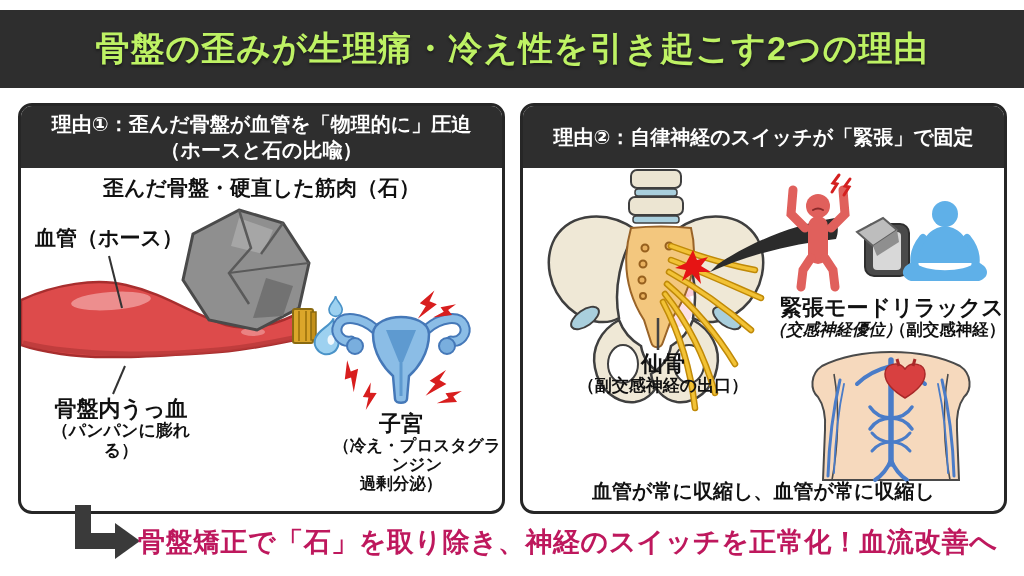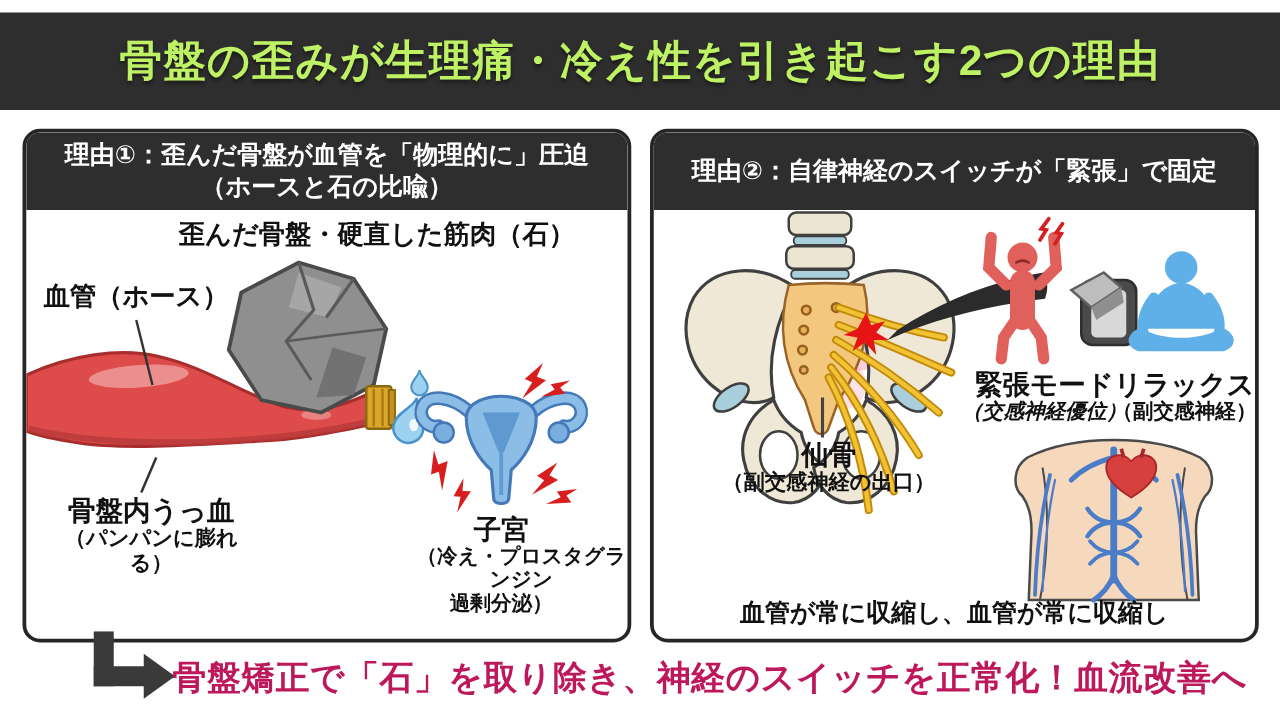--- a/index.html
+++ b/index.html
@@ -95,21 +95,21 @@
       <g fill="#d81e1e">
         <use href="#bolt" transform="translate(402,120) scale(1.3) rotate(12)"></use>
         <use href="#bolt" transform="translate(428,130) scale(1.05) rotate(42)"></use>
         <use href="#bolt" transform="translate(316,198) scale(1.3) rotate(-30)"></use>
         <use href="#bolt" transform="translate(340,216) scale(1.1) rotate(-8)"></use>
         <use href="#bolt" transform="translate(414,198) scale(1.3) rotate(20)"></use>
         <use href="#bolt" transform="translate(434,216) scale(1.1) rotate(46)"></use>
       </g>
     </svg>
 
-    <div class="lbl center nowrap" style="left:0;top:70px;width:100%;font-size:21px;margin-left:40px;">歪んだ骨盤・硬直した筋肉（石）</div>
+    <div class="lbl center nowrap" style="left:0;top:70px;width:100%;font-size:21px;">歪んだ骨盤・硬直した筋肉（石）</div>
     <div class="lbl nowrap" style="left:14px;top:120px;font-size:21px;">血管（ホース）</div>
     <div class="lbl center" style="left:15px;top:290px;width:170px;">
       <div style="font-size:22px;">骨盤内うっ血</div>
       <div style="font-size:17px;">（パンパンに膨れる）</div>
     </div>
     <div class="lbl center" style="left:280px;top:305px;width:200px;">
       <div style="font-size:22px;">子宮</div>
       <div style="font-size:16.5px;margin-left:32px;">（冷え・プロスタグランジン</div>
       <div style="font-size:16.5px;">過剰分泌）</div>
     </div>

